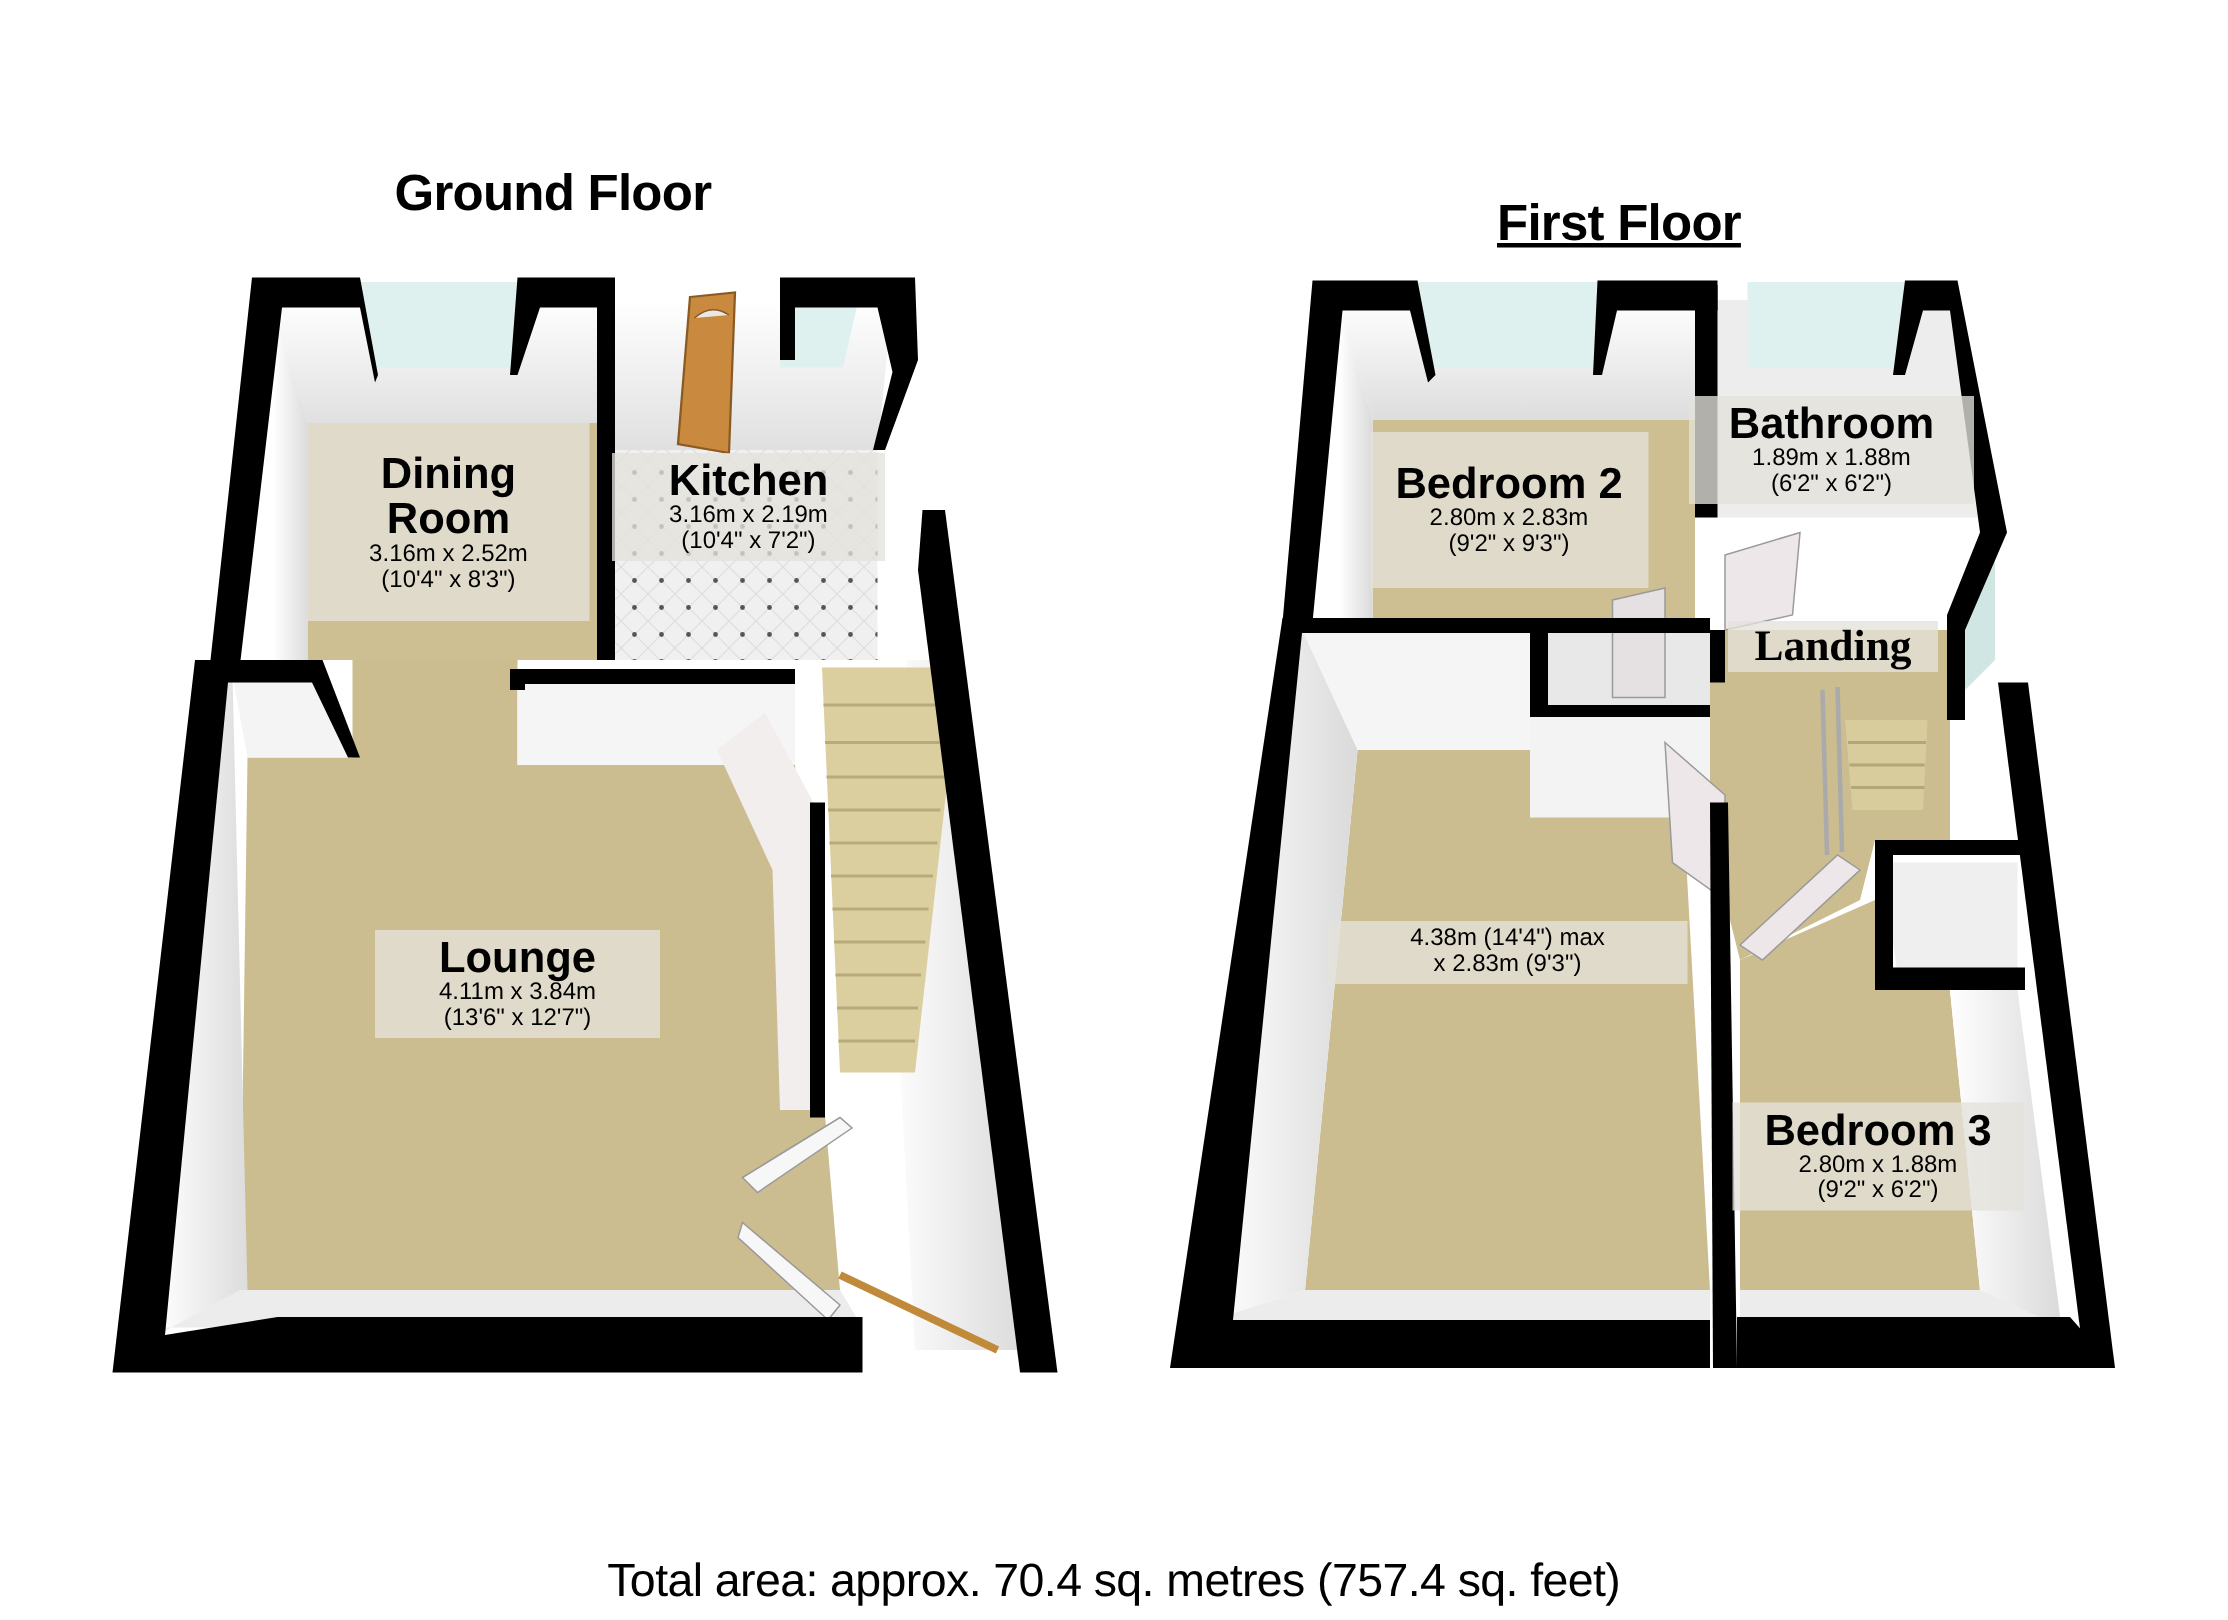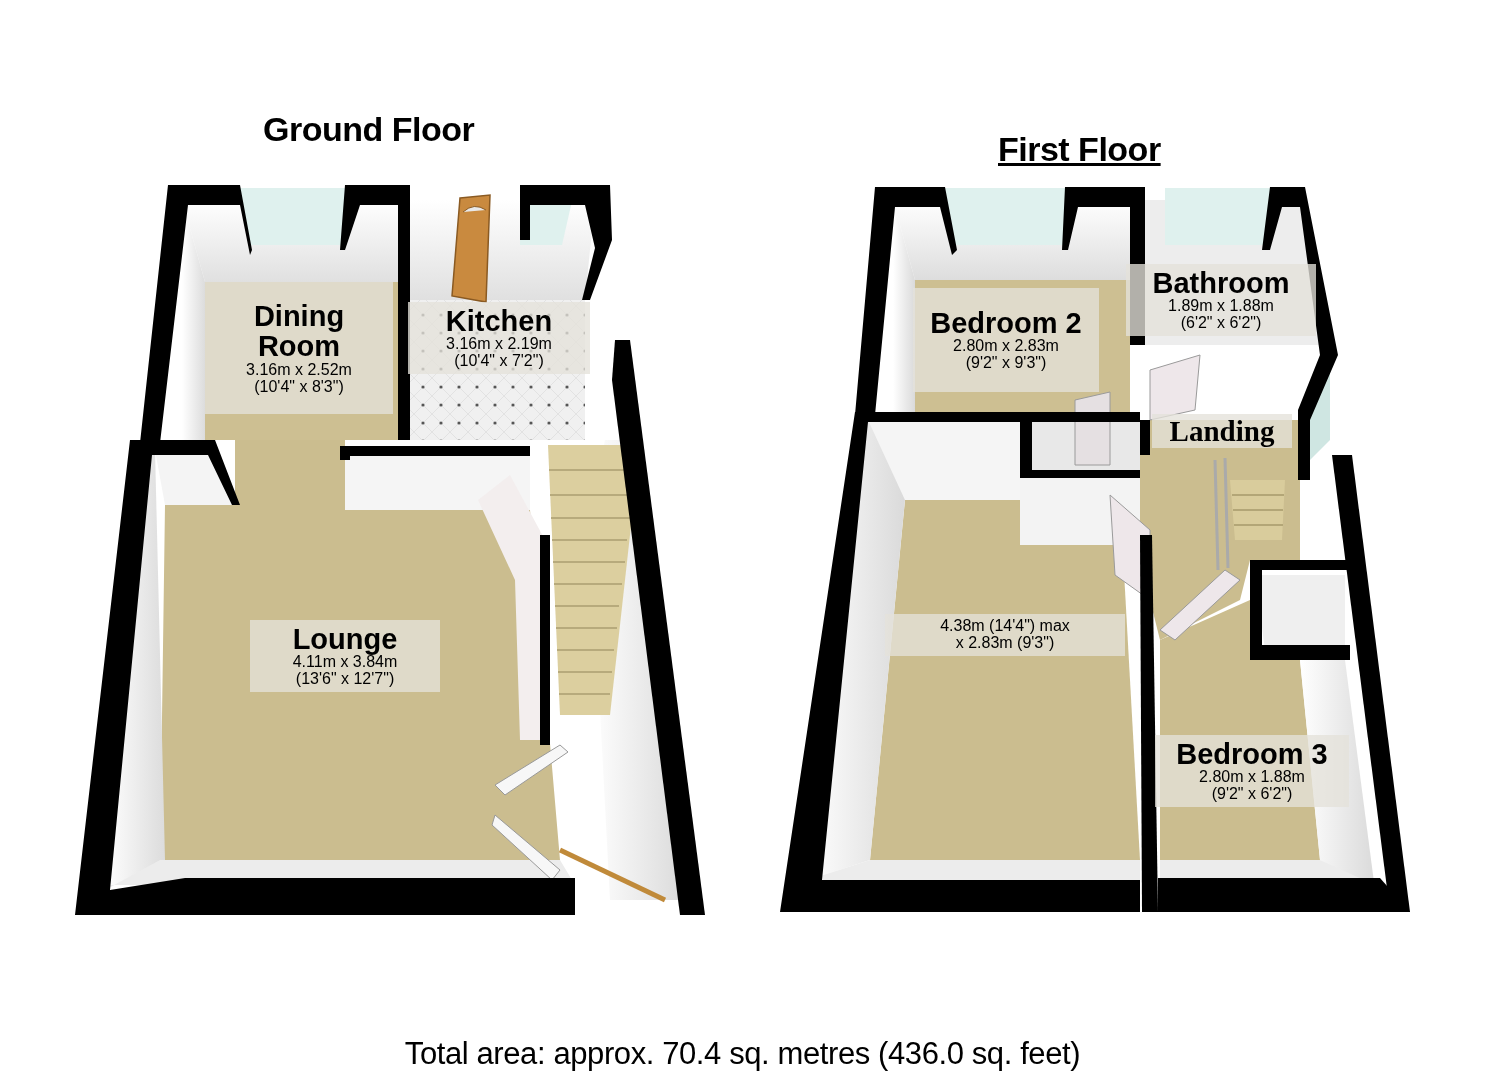--- a/index.html
+++ b/index.html
@@ -206,13 +206,13 @@
 <div class="label" style="left:885px; top:614px; width:236px; padding:4px 2px;">
   <span class="dim">4.38m (14'4") max</span>
   <span class="dim">x 2.83m (9'3")</span>
 </div>
 <div class="label" style="left:1155px; top:688px; width:186px; padding:4px 4px;margin-top:47px;">
   <span class="name">Bedroom 3</span>
   <span class="dim">2.80m x 1.88m</span>
   <span class="dim">(9'2" x 6'2")</span>
 </div>
 
-<div class="footer">Total area: approx. 70.4 sq. metres (436.0 sq. feet)</div>
+<div class="footer">Total area: approx. 70.4 sq. metres (757.4 sq. feet)</div>
 
 </body></html>

